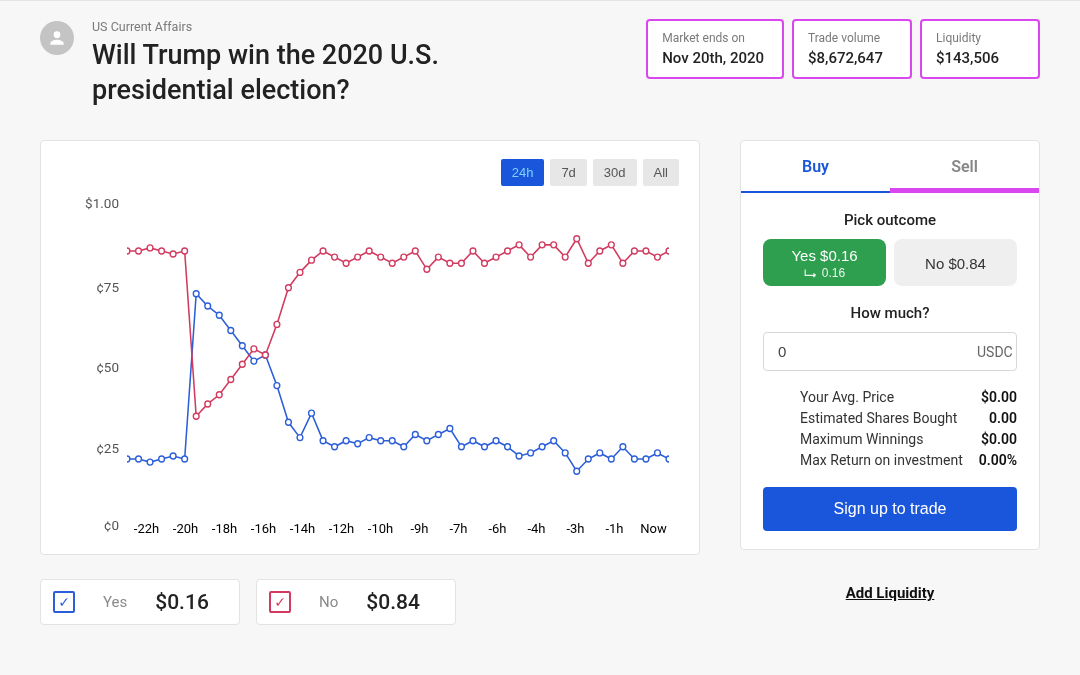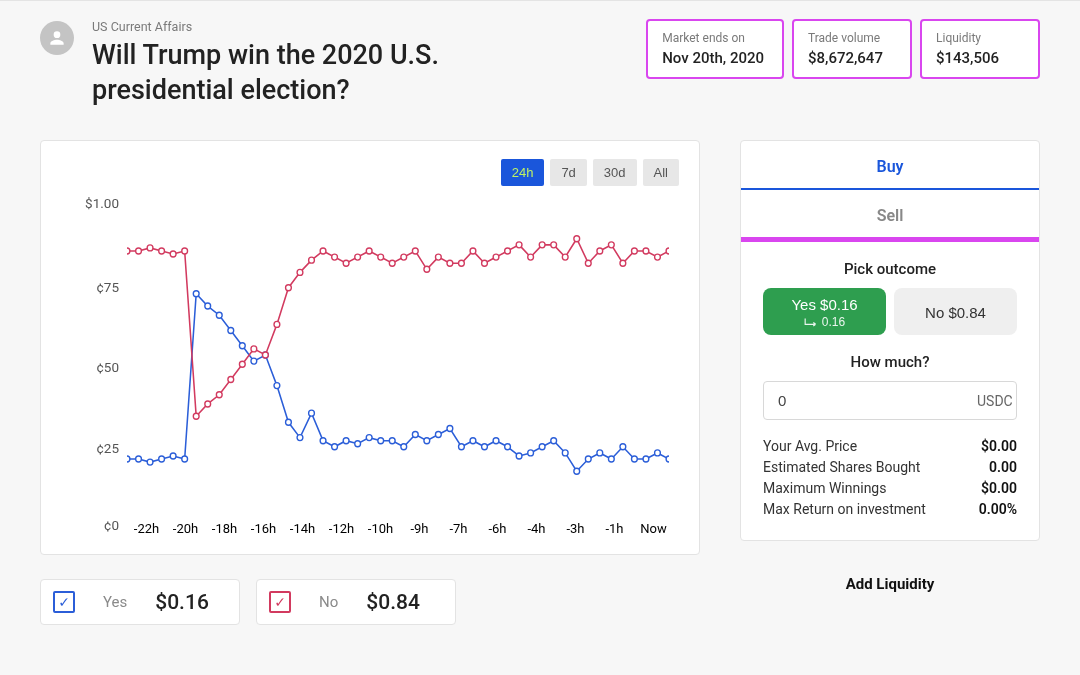--- a/index.html
+++ b/index.html
@@ -32,21 +32,21 @@
   .main { display:flex; gap:40px; margin-top:32px; align-items:flex-start; }
   .chart-card {
     background:#fff; border:1px solid #e3e3e3; border-radius:4px;
     width: 660px; padding: 18px 20px 12px 18px;
   }
   .range-row { display:flex; justify-content:flex-end; gap:6px; margin-bottom:6px; }
   .range-btn {
     background:#e7e7e7; border:none; padding:6px 11px; font-size:13px;
     color:#555; border-radius:2px; cursor:pointer;
   }
-  .range-btn.active { background:#1a56db; color:#bef264; }
+  .range-btn.active { background:#1a56db; color:#7dd3fc; }
   .chart-wrap { position:relative; height: 350px; }
   .y-label { position:absolute; font-size:13.5px; color:#555; right:calc(100% - 60px); transform:translateY(-50%); }
   .x-axis { display:flex; position:absolute; left:68px; right:6px; bottom:6px; font-size:13px; color:#000000; }
   .x-tick { flex:1; text-align:center; white-space:nowrap; }
   svg.plot { position:absolute; left:68px; right:10px; top:10px; bottom:34px; width:calc(100% - 78px); height:calc(100% - 44px); }
   .legend-row { display:flex; gap:16px; margin-top:24px; }
   .legend-card {
     background:#fff; border:1px solid #e3e3e3; border-radius:4px;
     display:flex; align-items:center; gap:28px; padding:10px 22px 10px 12px;
     min-width:200px;
@@ -54,21 +54,21 @@
   .legend-check {
     width:22px; height:22px; border:2px solid; border-radius:2px;
     display:flex; align-items:center; justify-content:center; font-size:14px;
   }
   .legend-name { color:#8a8a8a; font-size:15px; }
   .legend-price { font-weight:500; font-size:21px; color:#222; }
   .trade-card {
     background:#fff; border:1px solid #e3e3e3; border-radius:4px;
     width: 300px; padding: 0 0 18px 0;
   }
-  .tabs { display:flex;flex-direction:column; }
+  .tabs { display:flex; }
   .tab {
     flex:1; text-align:center; padding:16px 0 12px 0; font-size:16px; font-weight:600;
     color:#888; border-bottom:5px solid #d946ef; cursor:pointer;
   }
   .tab.active { color:#1a56db; border-bottom:2px solid #1a56db; }
   .trade-body { padding: 18px 22px 0 22px; }
   .section-label { font-size:15px; font-weight:500; margin-bottom:10px;text-align:center; }
   .outcome-row { display:flex; gap:8px; margin-bottom:18px; }
   .outcome-btn {
     flex:1; border:none; border-radius:8px; padding:8px 6px 6px 6px;
@@ -78,29 +78,29 @@
   .outcome-yes .sub { font-size:12px; opacity:.9; display:flex; align-items:center; justify-content:center; gap:4px; margin-top:2px;}
   .outcome-no { background:#efefef; color:#333; display:flex; align-items:center; justify-content:center; }
   .amount-box {
     border:1px solid #d8d8d8; border-radius:4px; display:flex; align-items:center;
     padding:10px 14px; margin-bottom:18px;
   }
   .amount-box input {
     border:none; outline:none; flex:1; font-size:15px; color:#444; background:transparent;
   }
   .amount-box .unit { color:#666; font-size:14px; }
-  .est-row { display:flex; justify-content:space-between; font-size:14px; margin-bottom:5px; color:#333; }
+  .est-row { display:flex; justify-content:space-between; font-size:14px; margin-bottom:5px; color:#333;margin-left:37px; }
   .est-row .val { font-weight:600; color:#111; }
   .signup-btn {
     width:100%; background:#1a56db; color:#fff; border:none; border-radius:4px;
     padding:13px 0; font-size:16px; font-weight:500; margin-top:14px; cursor:pointer;
   }
   .add-liq {
     text-align:center; font-weight:700; font-size:15px; margin-top:34px;
-    cursor:pointer; color:#111;
+    text-decoration:underline; cursor:pointer; color:#111;
   }
 </style>
 </head>
 <body>
 
 <div class="page">
   <div class="header">
     <div class="avatar">
       <svg viewBox="0 0 24 24">
           <path d="M12 12a4 4 0 1 0-4-4 4 4 0 0 0 4 4zm0 2c-3 0-8 1.5-8 4.5V20h16v-1.5c0-3-5-4.5-8-4.5z"></path>
@@ -310,18 +310,19 @@
               <span class="val">0.00</span>
             </div>
           <div class="est-row">
               <span>Maximum Winnings</span>
               <span class="val">$0.00</span>
             </div>
           <div class="est-row">
               <span>Max Return on investment</span>
               <span class="val">0.00%</span>
             </div>
+          <button class="signup-btn">Sign up to trade</button>
         </div>
       </div>
       <div class="add-liq">Add Liquidity</div>
     </div>
   </div>
 </div>
 
 </body></html>

